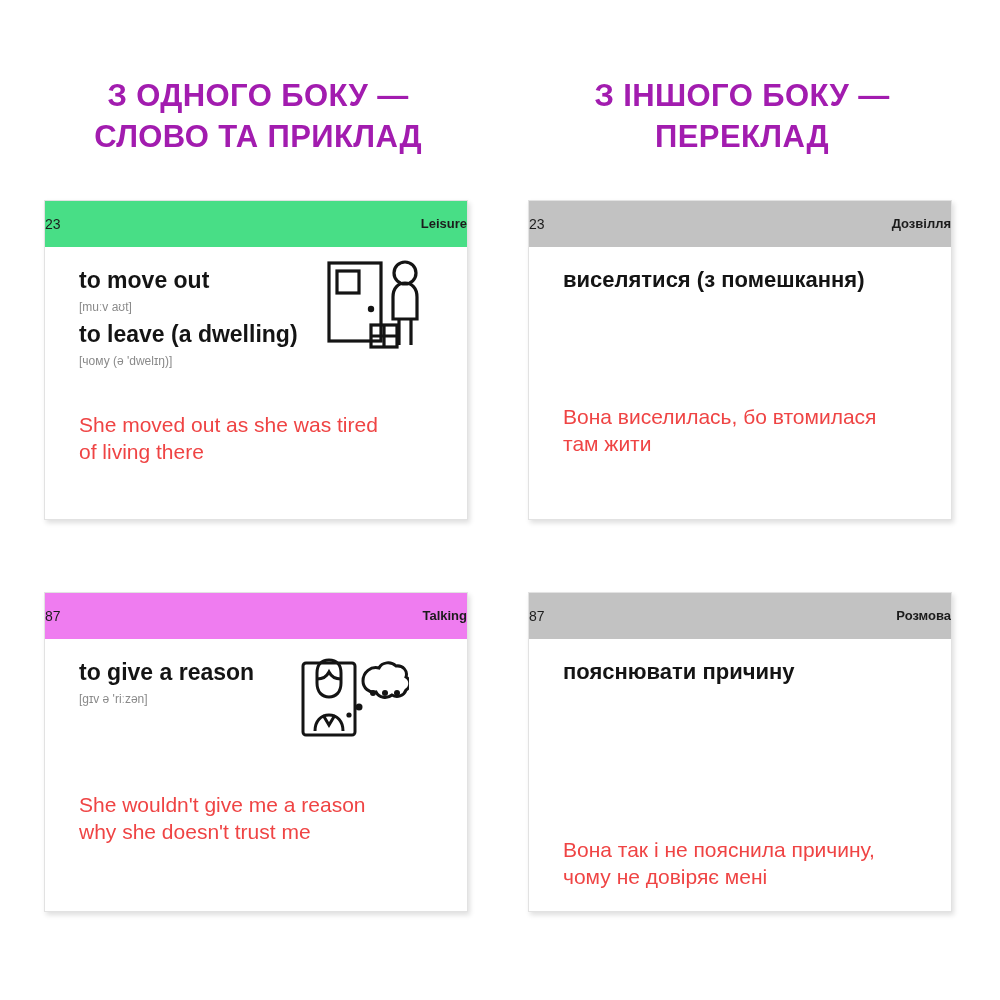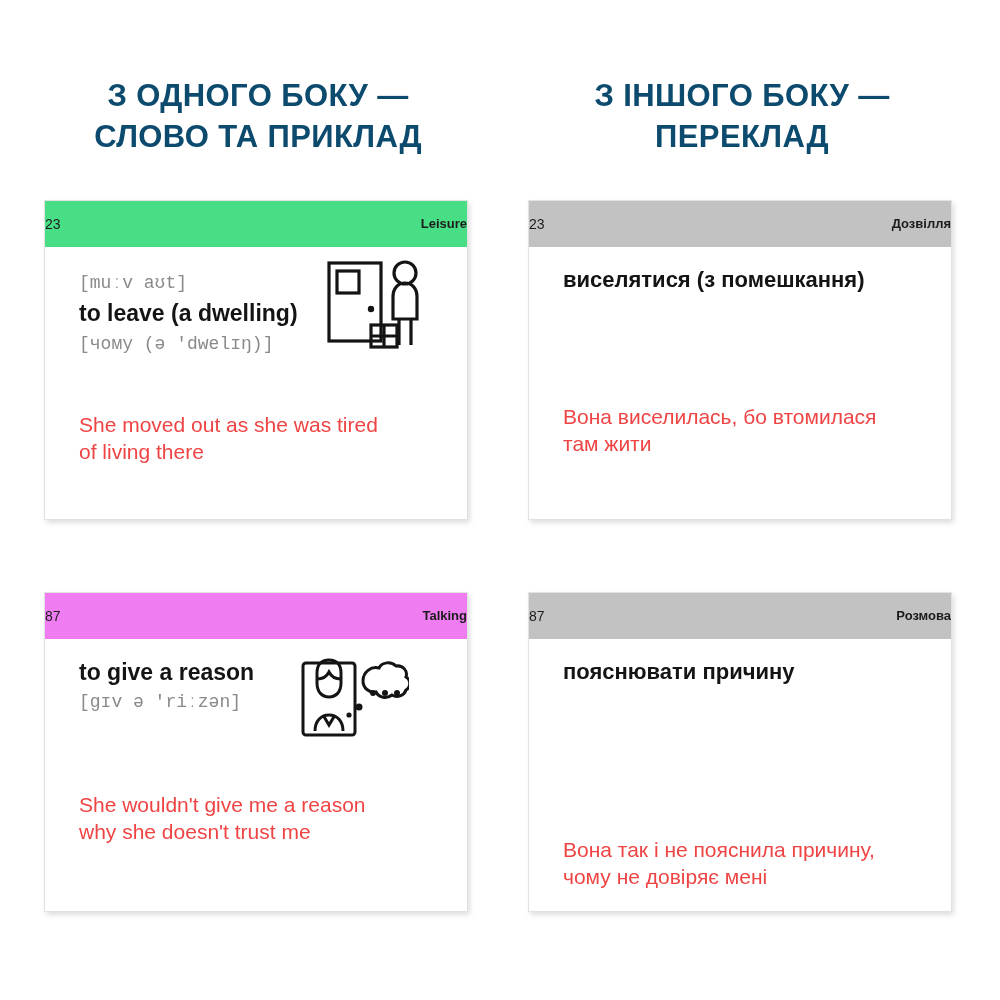--- a/index.html
+++ b/index.html
@@ -30,21 +30,21 @@
   .column {
     flex: 1 1 0;
     min-width: 0;
   }
   .col-title {
     text-align: center;
     font-size: 31px;
     font-weight: bold;
     line-height: 1.32;
     letter-spacing: 0.4px;
-    color: #0c4a6e;
+    color: #a21caf;
     margin-top: 76px;
     margin-bottom: 0;
     white-space: pre-line;
   }
 
   .card {
     background: #ffffff;
     border: 1px solid #e2e2e2;
     box-shadow: 2px 3px 5px rgba(0,0,0,0.13);
     box-sizing: border-box;
@@ -73,25 +73,24 @@
     padding: 20px 30px 22px 34px;
   }
   .term {
     font-size: 23px;
     font-weight: bold;
     color: #141414;
     line-height: 1.2;
     margin: 0;
   }
   .phon {
-    font-size: 18px;
+    font-size: 12px;
     color: #8a8a8a;
     margin: 6px 0 0 0;
     line-height: 1.2;
-    font-family: Liberation Mono, monospace;
   }
   .def {
     font-size: 23px;
     font-weight: bold;
     color: #141414;
     line-height: 1.2;
     margin: 6px 0 0 0;
   }
   .example {
     font-size: 21px;
@@ -138,20 +137,21 @@
     <div class="column">
       <div class="col-title">З ОДНОГО БОКУ —
 СЛОВО ТА ПРИКЛАД</div>
 
       <div class="card card-1">
         <div class="card-head" style="background: rgb(72, 222, 134);">
           <span class="card-num">23</span>
           <span class="card-tag">Leisure</span>
         </div>
         <div class="card-body">
+          <p class="term">to move out</p>
           <p class="phon">[muːv aʊt]</p>
           <p class="def">to leave (a dwelling)</p>
           <p class="phon">[чому (ə 'dwelɪŋ)]</p>
           <p class="example">She moved out as she was tired
 of living there</p>
           <span class="illus">
             <svg width="112" height="110" viewBox="0 0 112 110" fill="none" stroke="#141414" stroke-width="3.2">
               <rect x="6" y="4" width="52" height="78"></rect>
               <rect x="14" y="12" width="22" height="22"></rect>
               <circle cx="48" cy="50" r="3.2" fill="#141414" stroke="none"></circle>

